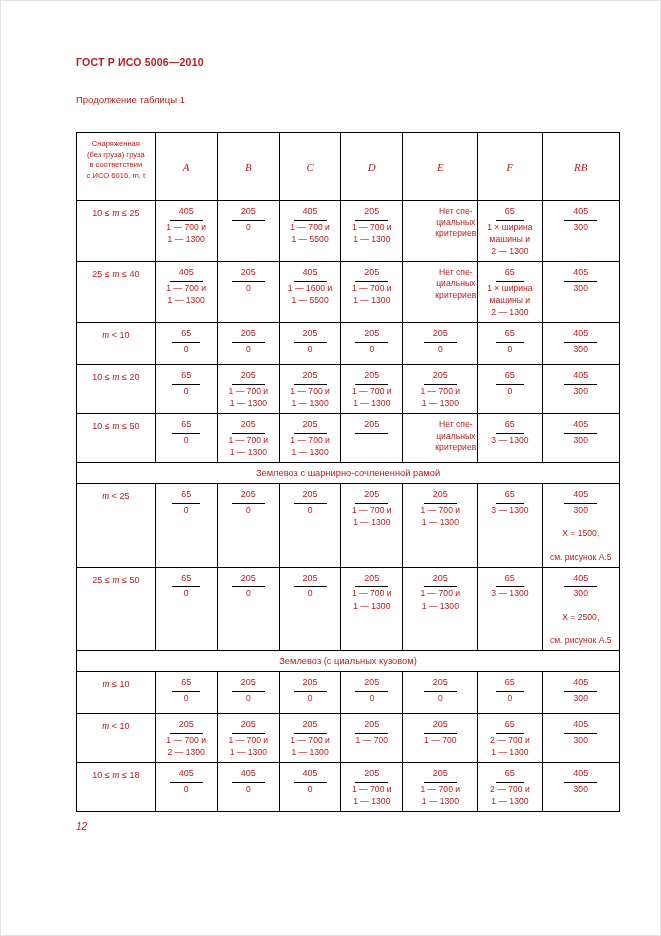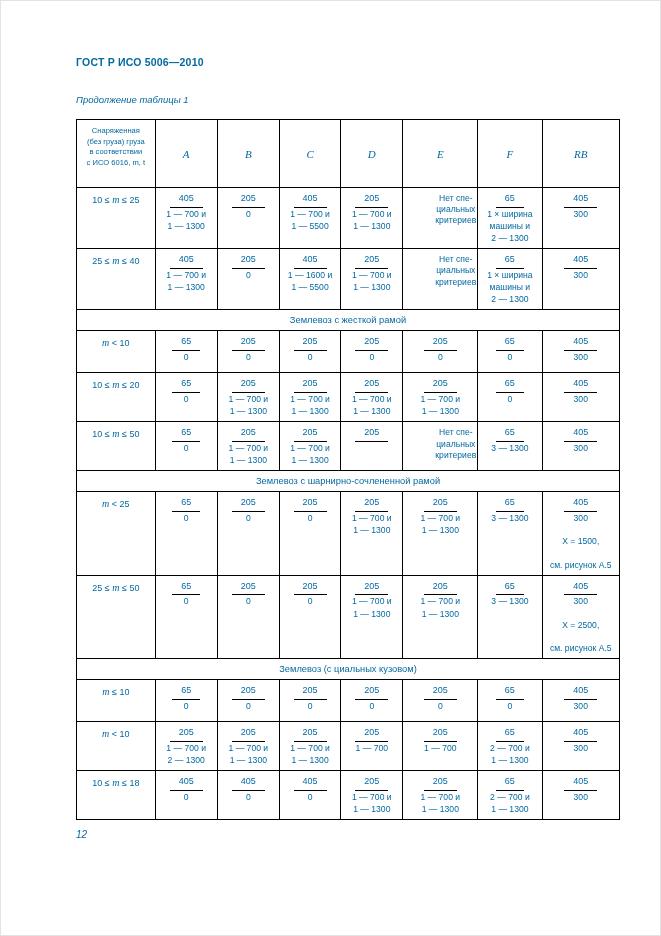--- a/index.html
+++ b/index.html
@@ -1,25 +1,25 @@
 <!DOCTYPE html>
 <html><head>
 <meta charset="utf-8">
 <title>ГОСТ Р ИСО 5006—2010 — стр. 12</title>
 <style>
   html,body { margin:0; padding:0; background:#fff; }
   .page {
-    width:661px; height:936px; background:#fff; color:#0369a1;
+    width:661px; height:936px; background:#fff; color:#b91c1c;
     position:relative; box-sizing:border-box;
     padding:55px 40px 0 75px;
     font-family:"Liberation Sans", sans-serif;
     border:1px solid #e3e3e3;
   }
   .doc-title { font-size:10.5px; font-weight:bold; letter-spacing:0.2px; margin-bottom:26px; }
-  .caption   { font-size:9.5px; font-style:italic; margin-bottom:14px; }
+  .caption   { font-size:9.5px; margin-bottom:27px; }
 
   table.t { border-collapse:collapse; table-layout:fixed; }
   .t td, .t th { border:1px solid #000; padding:0; text-align:center; vertical-align:top; font-weight:normal; }
 
   tr.head { height:68px; }
   th.mass-head { font-size:7.6px; line-height:1.4; padding-top:6px; }
   th.col-head  { vertical-align:middle; font-family:"Liberation Serif", serif; font-style:italic; font-size:11px; }
 
   tr.data { height:42px; }
   td.label { font-size:9px; padding-top:6px; }
@@ -139,23 +139,20 @@
             <div class="num"><span>65</span></div>
             <div class="den">1 × ширина</div>
             <div class="den">машины и</div>
             <div class="den">2 — 1300</div>
           </td>
           <td class="data-cell">
             <div class="num"><span>405</span></div>
             <div class="den">300</div>
           </td>
         </tr>
-        <tr class="sectionrow">
-          <td class="section" colspan="8">Землевоз с жесткой рамой</td>
-        </tr>
         <tr class="data">
           <td class="label"><i>m</i> &lt; 10</td>
           <td class="data-cell">
             <div class="num"><span>65</span></div>
             <div class="den">0</div>
           </td>
           <td class="data-cell">
             <div class="num"><span>205</span></div>
             <div class="den">0</div>
           </td>

